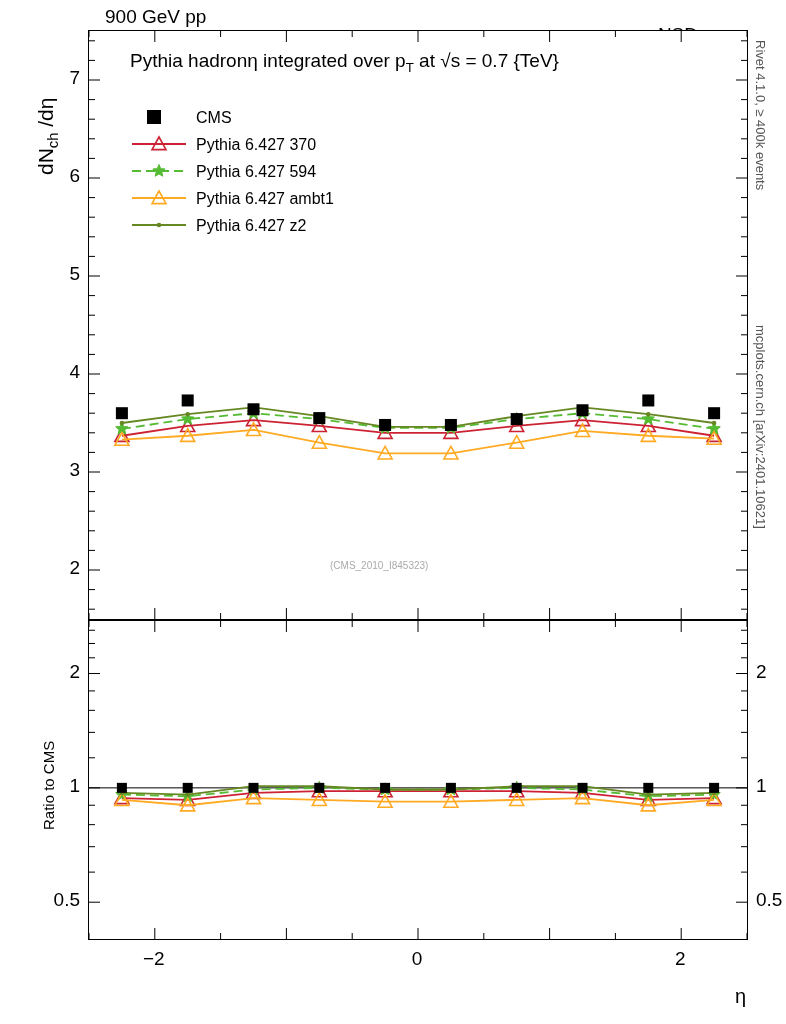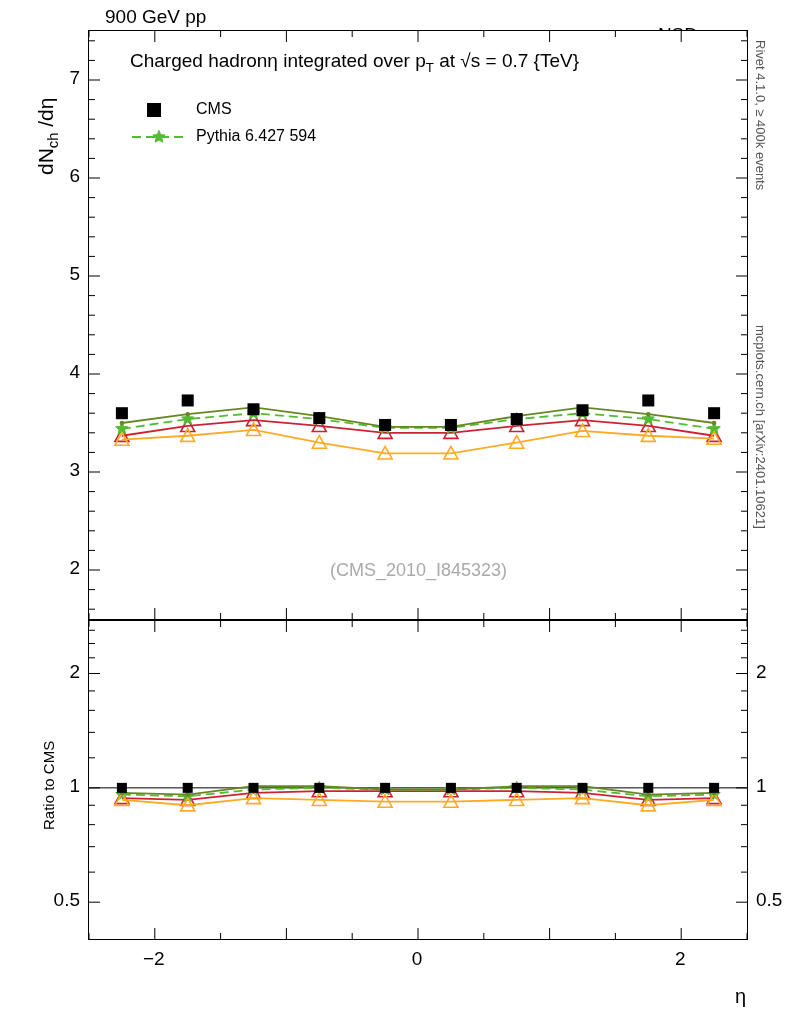--- a/index.html
+++ b/index.html
@@ -21,26 +21,26 @@
   #ratio-panel{position:absolute;left:88px;top:620px;width:660px;height:320px;
               border:1px solid #000;box-sizing:border-box;background:#fff;}
 
   svg{display:block;}
 
   
   .ticklab{position:absolute;font-size:19px;}
 
   
   #legend{position:absolute;left:130px;top:100px;font-size:16px;}
-  #legend .row{height:27px;display:flex;align-items:flex-start;}
+  #legend .row{height:27px;display:flex;align-items:flex-end;}
   #legend .marker{width:58px;height:20px;position:relative;margin-right:8px;}
   #legend .lbl{font-size:16px;}
 
   #title{position:absolute;left:130px;top:50px;font-size:19px;}
-  #watermark{position:absolute;left:330px;top:560px;font-size:18px;color:#aaaaaa;}
+  #watermark{position:absolute;left:330px;top:560px;font-size:10px;color:#aaaaaa;}
 
   #ylab-main{position:absolute;left:14px;top:45px;font-size:20px;}
   #ylab-ratio{position:absolute;left:30px;top:700px;font-size:15px;}
   #xlab{position:absolute;left:735px;top:985px;font-size:20px;}
 
   sub{font-size:0.7em;}
 </style>
 </head>
 <body>
 
@@ -311,40 +311,67 @@
         <rect x="291.1" y="161.86056552481443" width="10" height="10" fill="#000000"></rect>
         <rect x="356.90000000000003" y="161.86056552481443" width="10" height="10" fill="#000000"></rect>
         <rect x="422.7" y="161.86056552481443" width="10" height="10" fill="#000000"></rect>
         <rect x="488.5" y="161.86056552481443" width="10" height="10" fill="#000000"></rect>
         <rect x="554.3" y="161.86056552481443" width="10" height="10" fill="#000000"></rect>
         <rect x="620.1" y="161.86056552481443" width="10" height="10" fill="#000000"></rect>
       </svg>
   </div>
 
   <div class="txt" id="title">
-    <span>Charged hadronη integrated over p</span><sub>T</sub><span> at √s = 0.7 {TeV}</span>
+    <span>Pythia hadronη integrated over p</span><sub>T</sub><span> at √s = 0.7 {TeV}</span>
   </div>
 
   <div id="legend">
       <div class="row">
         <div class="marker">
           <svg width="58" height="20">
             <rect x="17" y="3" width="14" height="14" fill="#000000"></rect>
           </svg>
         </div>
         <div class="lbl">CMS</div>
+      </div>
+      <div class="row">
+        <div class="marker">
+          <svg width="58" height="20">
+            <line x1="2" y1="10" x2="56" y2="10" stroke="#cc2233" stroke-width="1.8"></line>
+            <polygon points="29,3 22,15.600000000000001 36,15.600000000000001" fill="none" stroke="#cc2233" stroke-width="1.6"></polygon>
+          </svg>
+        </div>
+        <div class="lbl">Pythia 6.427 370</div>
       </div>
       <div class="row">
         <div class="marker">
           <svg width="58" height="20">
             <line x1="2" y1="10" x2="56" y2="10" stroke="#55bb33" stroke-width="1.8" stroke-dasharray="9,5"></line>
             <polygon points="29,3.5 30.719271862955484,7.633625291453278 35.1818673559185,7.991389536562842 31.781840310163325,10.903874708546722 32.82060413990108,15.258610463437158 29,12.925 25.179395860098925,15.258610463437158 26.218159689836675,10.903874708546722 22.8181326440815,7.991389536562842 27.280728137044516,7.633625291453279" fill="#55bb33" stroke="#55bb33" stroke-width="1"></polygon>
           </svg>
         </div>
         <div class="lbl">Pythia 6.427 594</div>
+      </div>
+      <div class="row">
+        <div class="marker">
+          <svg width="58" height="20">
+            <line x1="2" y1="10" x2="56" y2="10" stroke="#ffaa22" stroke-width="1.8"></line>
+            <polygon points="29,3 22,15.600000000000001 36,15.600000000000001" fill="none" stroke="#ffaa22" stroke-width="1.6"></polygon>
+          </svg>
+        </div>
+        <div class="lbl">Pythia 6.427 ambt1</div>
+      </div>
+      <div class="row">
+        <div class="marker">
+          <svg width="58" height="20">
+            <line x1="2" y1="10" x2="56" y2="10" stroke="#668822" stroke-width="1.8"></line>
+            <circle cx="29" cy="10" r="2.3" fill="#668822"></circle>
+          </svg>
+        </div>
+        <div class="lbl">Pythia 6.427 z2</div>
       </div>
     </div>
 
   <div class="txt" id="watermark">(CMS_2010_I845323)</div>
 
   <div id="ticklabels">
       <div class="ticklab" style="left: 80px; top: 557px; font-size: 19px; transform: translateX(-100%);">2</div>
       <div class="ticklab" style="left: 80px; top: 459px; font-size: 19px; transform: translateX(-100%);">3</div>
       <div class="ticklab" style="left: 80px; top: 361px; font-size: 19px; transform: translateX(-100%);">4</div>
       <div class="ticklab" style="left: 80px; top: 263px; font-size: 19px; transform: translateX(-100%);">5</div>

